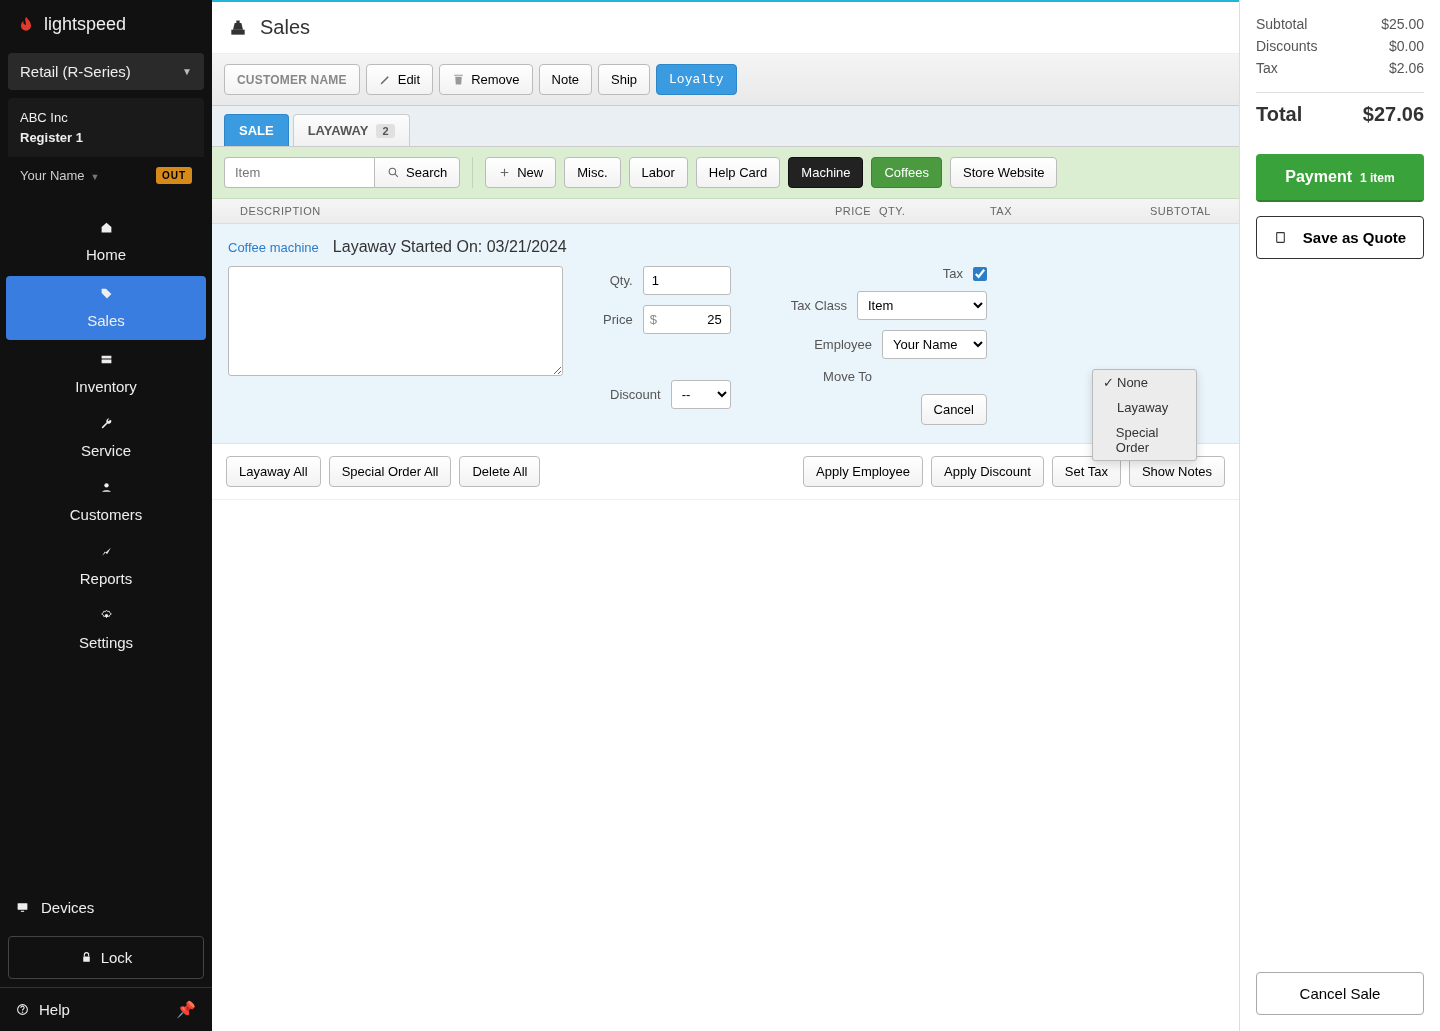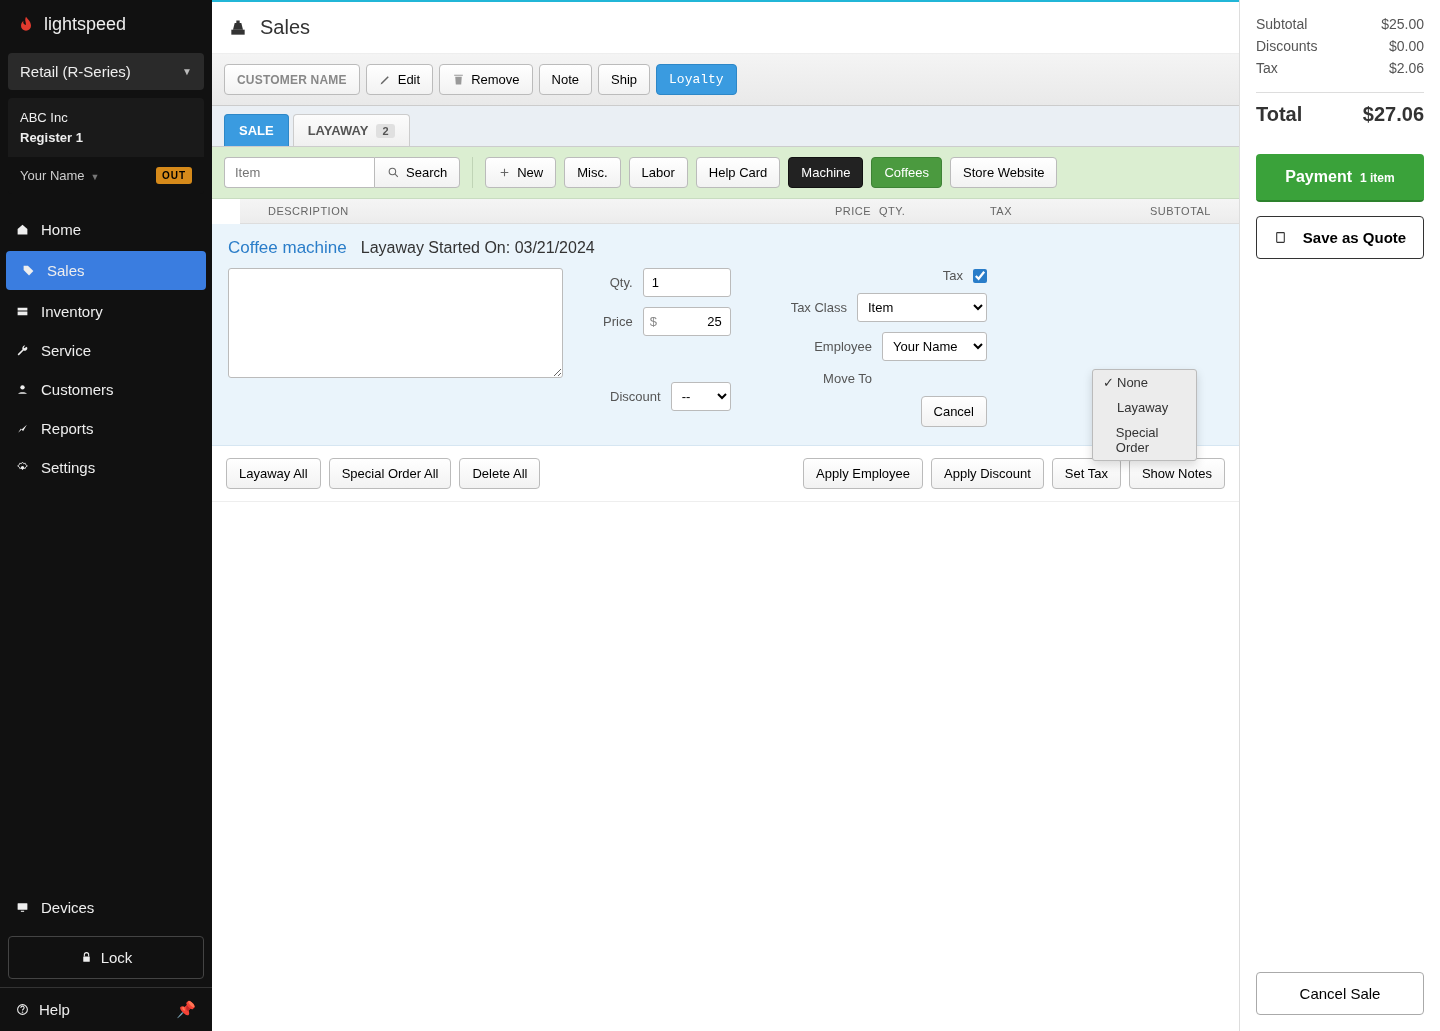--- a/index.html
+++ b/index.html
@@ -26,21 +26,21 @@
   margin: 0 8px 10px; padding: 10px 12px; display: flex; align-items: center; justify-content: space-between;
   font-size: 13px; background:#111; border-radius: 0 0 4px 4px;
 }
 .user-row .name { color:#ccc; }
 .user-row .chev { font-size:9px; margin-left:6px; color:#777; }
 .out-badge {
   background:#d68a1a; color:#000; font-size:10px; font-weight:700; padding:3px 6px; border-radius:3px; letter-spacing:1px;
 }
 .nav { margin-top: 6px; }
 .nav-item {
-  display:flex; align-items:center; gap:12px; padding: 11px 16px; font-size:15px; color:#eee; cursor:pointer;
+  display:flex; align-items:center; gap:12px; padding: 11px 16px; font-size:15px; color:#eee; cursor:pointer;flex-direction:column;
 }
 .nav-item.active { background:#3a7de0; border-radius:4px; margin:2px 6px; }
 .nav-item svg { width:16px; height:16px; fill:#eee; }
 .spacer { flex:1; }
 .devices-item { padding:12px 16px; display:flex; gap:12px; align-items:center; font-size:15px; }
 .lock-btn {
   margin:8px; padding:12px; border:1px solid #444; border-radius:4px; display:flex; align-items:center; justify-content:center; gap:8px; cursor:pointer; font-size:15px;
 }
 .help-row {
   border-top:1px solid #333; display:flex; align-items:center; justify-content:space-between; padding:12px 16px;
@@ -79,30 +79,30 @@
 .item-search { display:flex; }
 .item-search input {
   width:150px; padding:7px 10px; border:1px solid #bbb; border-right:none; border-radius:4px 0 0 4px; font-size:13px;
 }
 .item-search .btn { border-radius:0 4px 4px 0; }
 .searchbar .divider { width:1px; align-self:stretch; background:#c0d4b6; margin:0 4px; }
 
 .cols-header {
   display:grid; grid-template-columns: 1fr 80px 60px 140px 140px;
   padding:6px 28px; background:linear-gradient(#f5f5f5,#ececec); border-bottom:1px solid #ddd;
-  font-size:11px; color:#666; letter-spacing:0.5px;margin-left:28px;
+  font-size:11px; color:#666; letter-spacing:0.5px;
 }
 .cols-header > div:nth-child(2){ text-align:right; }
 .cols-header > div:nth-child(3){ text-align:left; padding-left:8px;}
 .cols-header > div:nth-child(4){ text-align:center; }
 .cols-header > div:nth-child(5){ text-align:right; }
 
 .line-item-area { background:#eaf4fb; padding:14px 16px 18px; border-bottom:1px solid #d6e6f2; position:relative;}
 .li-header { display:flex; gap:14px; align-items:baseline; margin-bottom:10px; }
-.li-header .name { color:#2a7dc9; font-size:17px; }
+.li-header .name { color:#2a7dc9; font-size:13px; }
 .li-header .layaway { font-size:16px; color:#333; }
 .li-body { display:flex; gap:40px; }
 .li-note { width:335px; height:110px; resize:both; border:1px solid #bbb; border-radius:3px; background:#fff; }
 .li-fields {}
 .field-row { display:flex; gap:10px; align-items:center; margin-bottom:10px; justify-content:flex-end; }
 .field-row label { font-size:13px; color:#555; }
 .field-row input.short { width:88px; padding:6px 8px; border:1px solid #bbb; border-radius:3px; text-align:left; font-size:13px;}
 .price-wrap { position:relative; }
 .price-wrap input { width:88px; padding:6px 8px 6px 18px; text-align:right; border:1px solid #bbb; border-radius:3px; font-size:13px;}
 .price-wrap .cur { position:absolute; left:7px; top:7px; color:#888; font-size:13px; }

